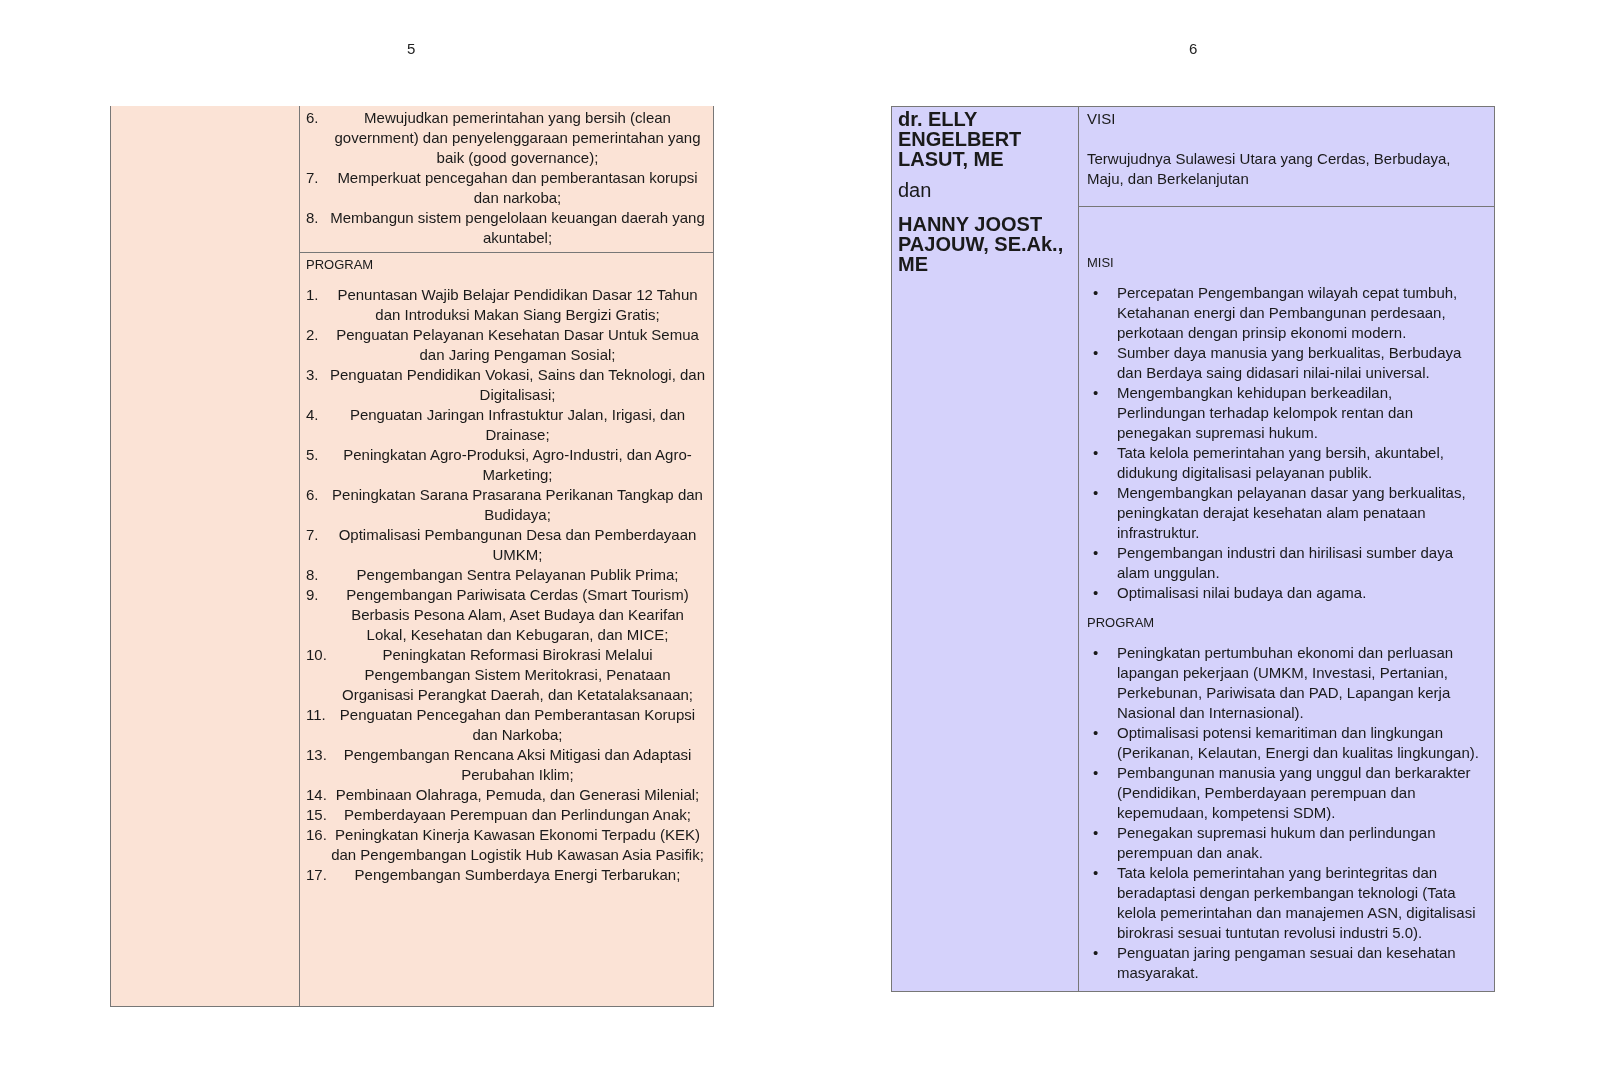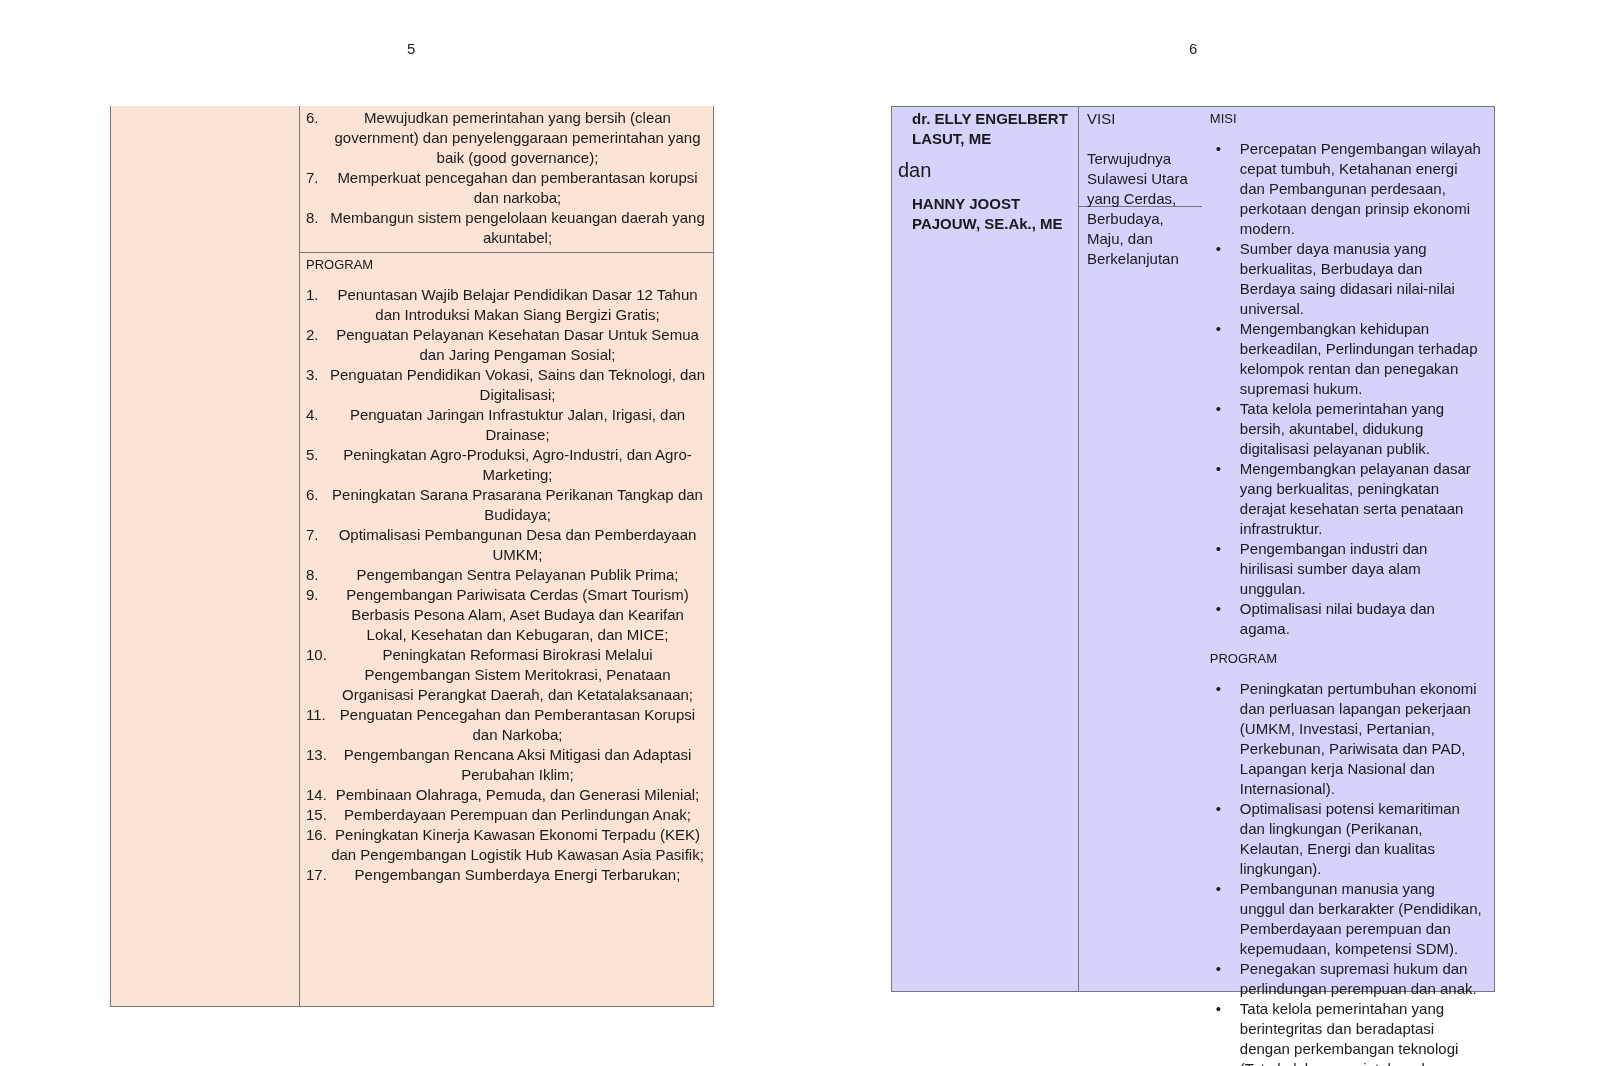--- a/index.html
+++ b/index.html
@@ -13,24 +13,24 @@
   #left-table { left: 110px; top: 106px; width: 602px; height: 900px;
                 background: #fbe3d6; border-left: 1px solid #777; border-right: 1px solid #777; border-bottom: 1px solid #777; }
   #left-table .c1 { width: 188px; border-right: 1px solid #777; }
   #left-table .c2 { flex: 1; display: flex; flex-direction: column; }
   .cell-sec { padding: 2px 8px 4px 6px; }
   .cell-sec.bottom-border { border-bottom: 1px solid #777; }
 
   #right-table { left: 891px; top: 106px; width: 602px; height: 884px;
                  background: #d5d2fb; border: 1px solid #777; }
   #right-table .c1 { width: 187px; border-right: 1px solid #777; padding: 2px 6px; box-sizing: border-box; }
-  #right-table .c2 { flex: 1; display: flex; flex-direction: row; }
+  #right-table .c2 { flex: 1; display: flex; flex-direction: column; gap: 44px; }
 
   .txt { font-size: 15px; line-height: 20px; }
-  .name { font-weight: bold; font-size: 15px; line-height: 20px; margin-left: 14px; }
+  .name { font-weight: bold; font-size: 20px; line-height: 20px; }
   .dan { margin: 10px 0 12px 0; font-size: 20px; }
   .hdr { font-size: 13px; line-height: 20px; margin: 0 0 10px 0; }
 
   ol.num { list-style: none; margin: 0; padding: 0; }
   ol.num li { display: flex; font-size: 15px; line-height: 20px; }
   ol.num li .n { width: 24px; flex: none; }
   ol.num li .t { flex: 1; text-align: center; }
 
   ul.bul { list-style: none; margin: 0; padding: 0 4px 0 0; }
   ul.bul li { display: flex; font-size: 15px; line-height: 20px; margin-left: 4px; }
@@ -161,21 +161,21 @@
           <li>
             <span class="b">•</span>
             <span class="t">Mengembangkan kehidupan berkeadilan, Perlindungan terhadap kelompok rentan dan penegakan supremasi hukum.</span>
           </li>
           <li>
             <span class="b">•</span>
             <span class="t">Tata kelola pemerintahan yang bersih, akuntabel, didukung digitalisasi pelayanan publik.</span>
           </li>
           <li>
             <span class="b">•</span>
-            <span class="t">Mengembangkan pelayanan dasar yang berkualitas, peningkatan derajat kesehatan serta penataan infrastruktur.</span>
+            <span class="t">Mengembangkan pelayanan dasar yang berkualitas, peningkatan derajat kesehatan alam penataan infrastruktur.</span>
           </li>
           <li>
             <span class="b">•</span>
             <span class="t">Pengembangan industri dan hirilisasi sumber daya alam unggulan.</span>
           </li>
           <li>
             <span class="b">•</span>
             <span class="t">Optimalisasi nilai budaya dan agama.</span>
           </li>
         </ul>

